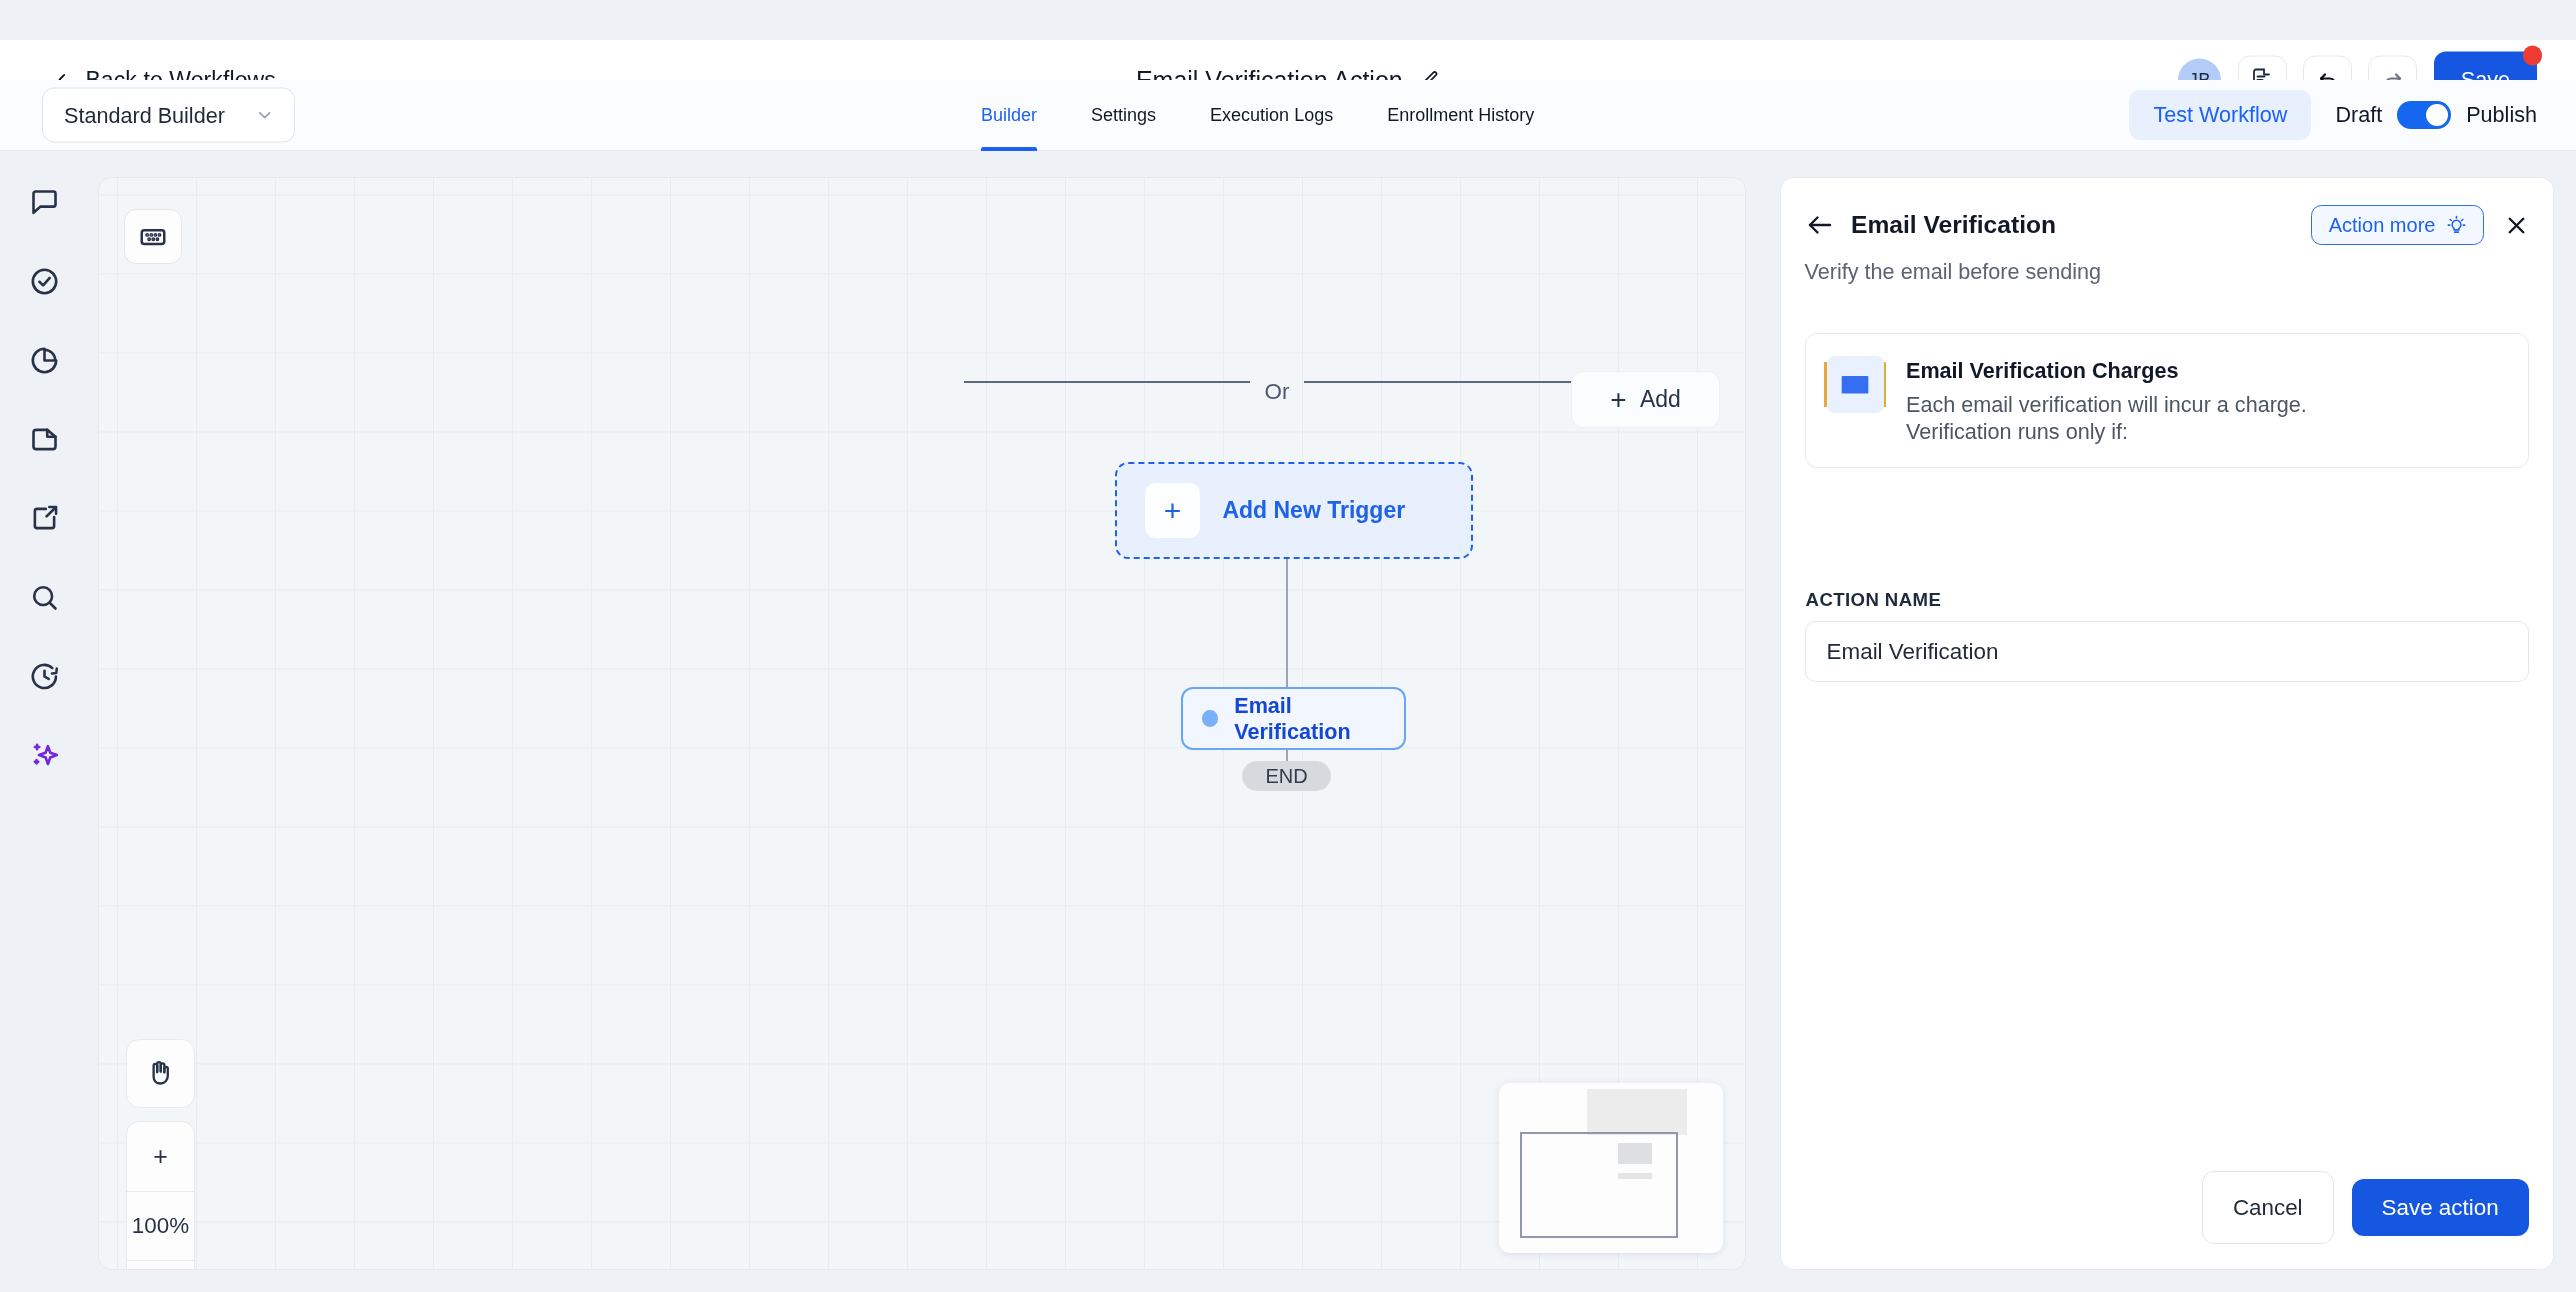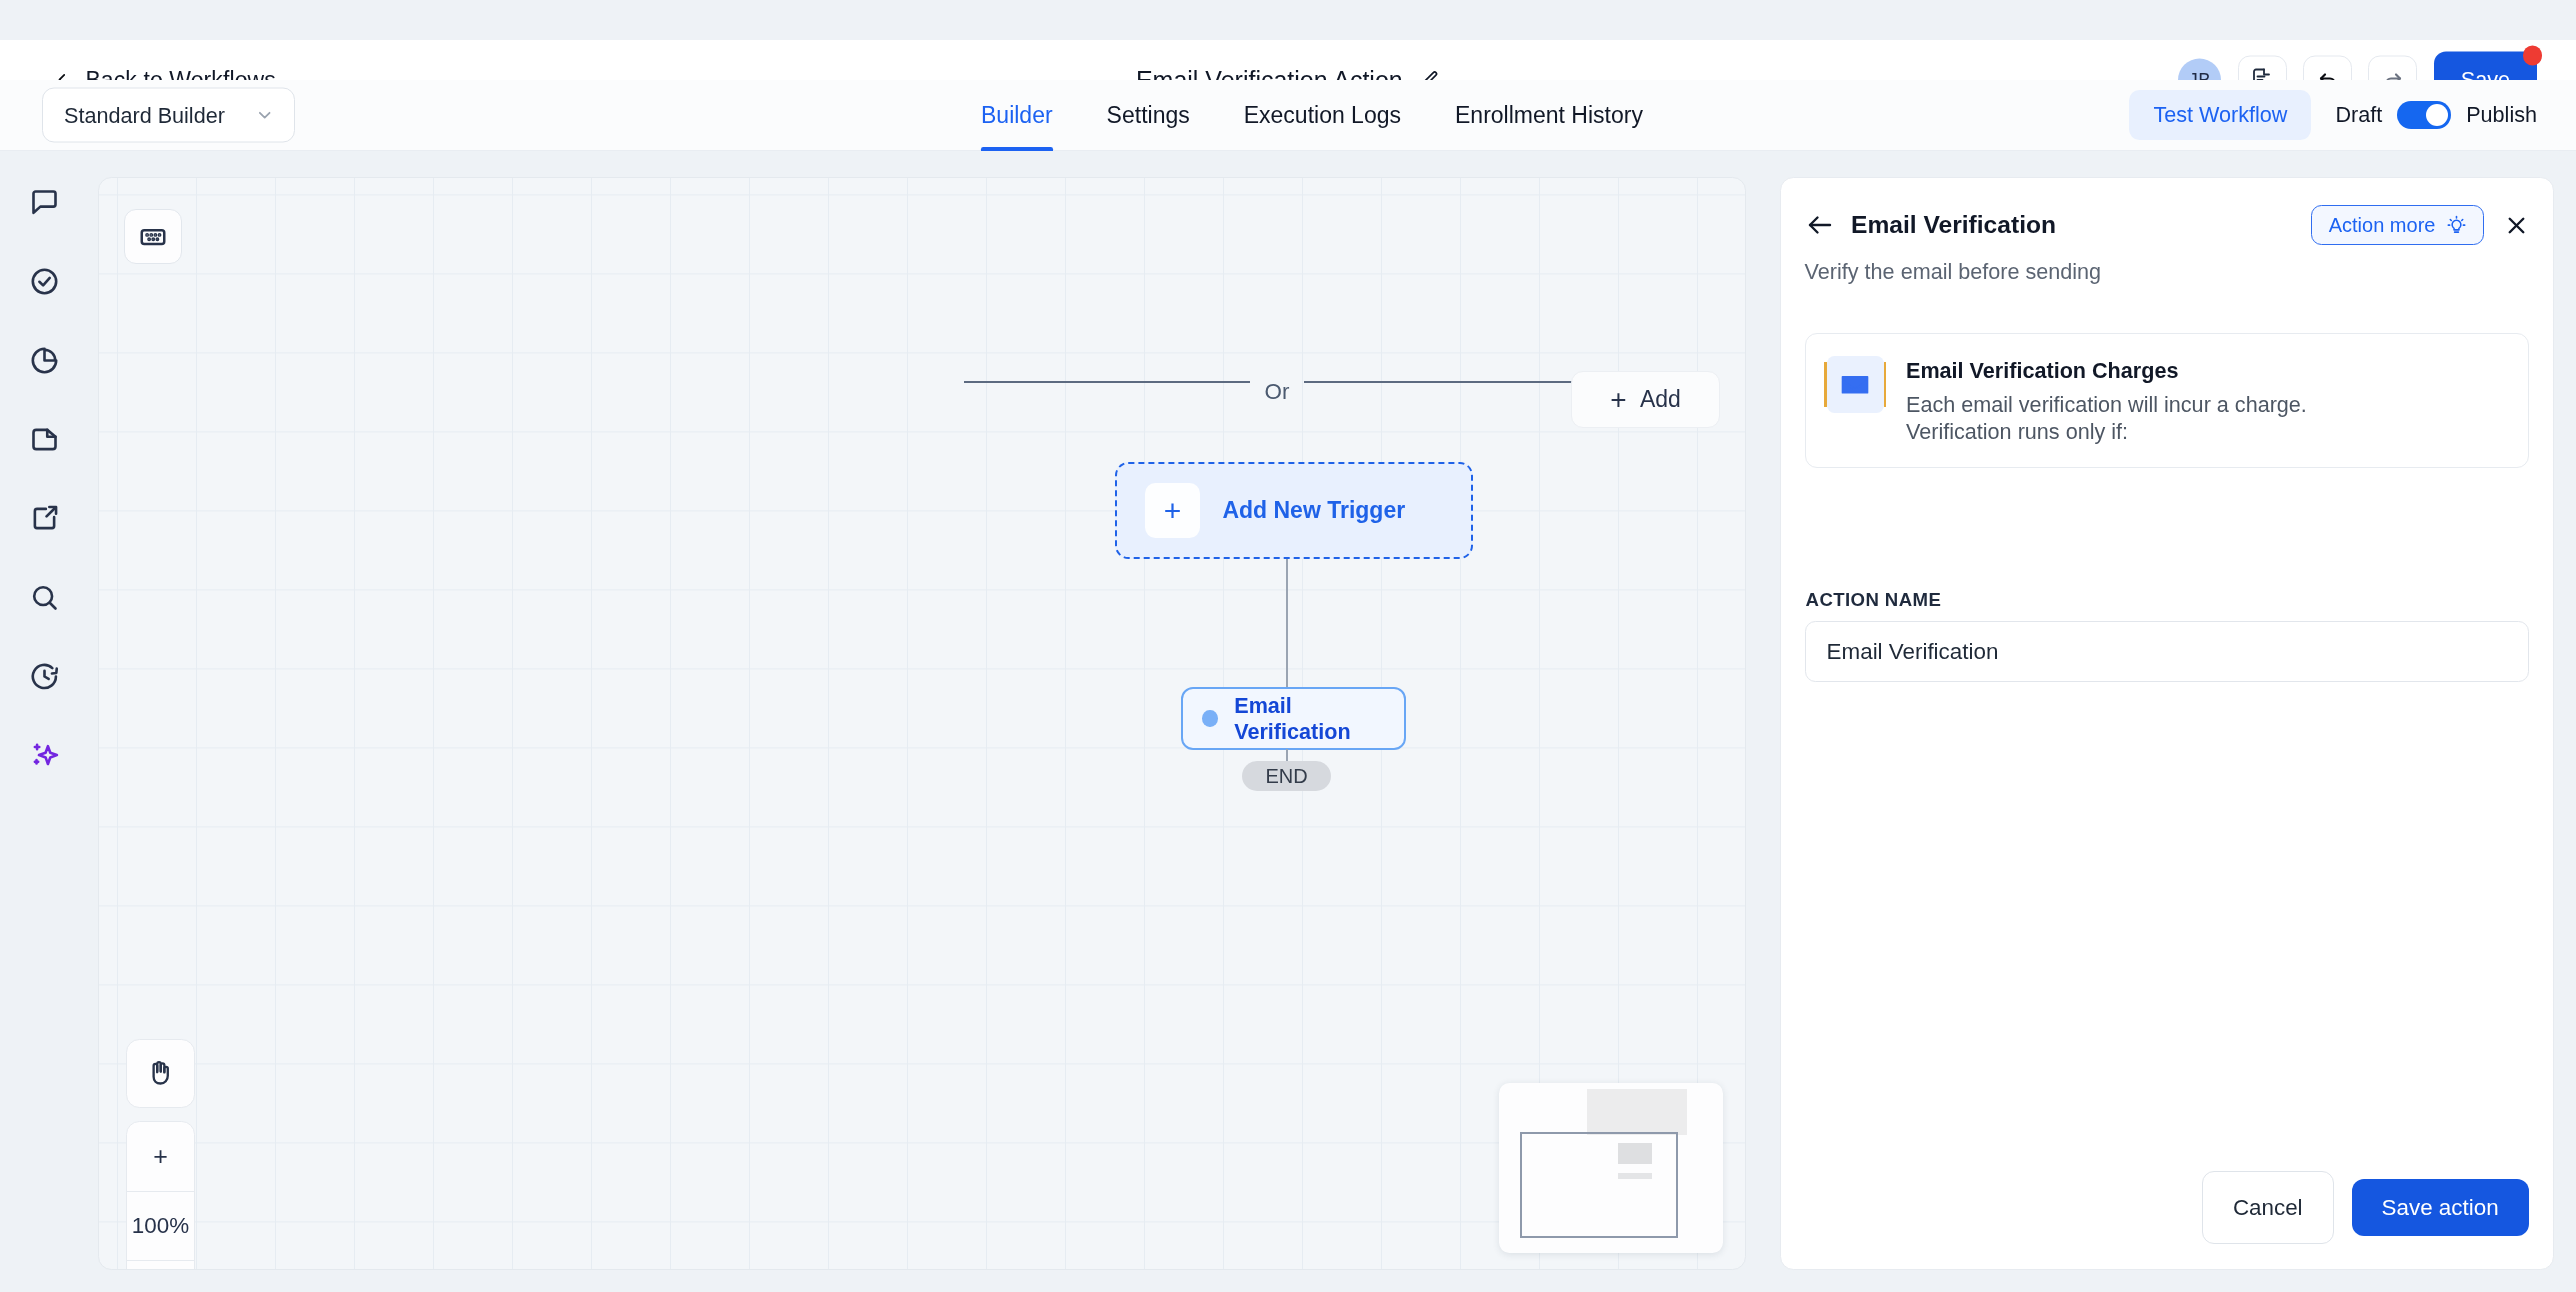--- a/index.html
+++ b/index.html
@@ -80,21 +80,21 @@
   }
   .builder-select .bs-label { font-size: 21.6px; color: #1f2937; }
   .builder-select svg { width: 19.4px; height: 19.4px; display: block; }
 
   .tabs {
     position: absolute; left: 954px; top: 0; height: 71px;
     display: flex; align-items: stretch; gap: 0;
   }
   .tab {
     display: flex; align-items: center;
-    padding: 0 27px; font-size: 23px; color: #111827;
+    padding: 0 27px; font-size: 18px; color: #111827;
     cursor: pointer; position: relative;
   }
   .tab.active { color: #1c62f2; font-weight: 500; }
   .tab.active::after {
     content: ''; position: absolute; left: 27px; right: 27px; bottom: 0;
     height: 4.5px; background: #1c62f2; border-radius: 2.2px 2.2px 0 0;
   }
 
   .subnav-right {
     position: absolute; right: 39px; top: 50%; transform: translateY(-50%);

